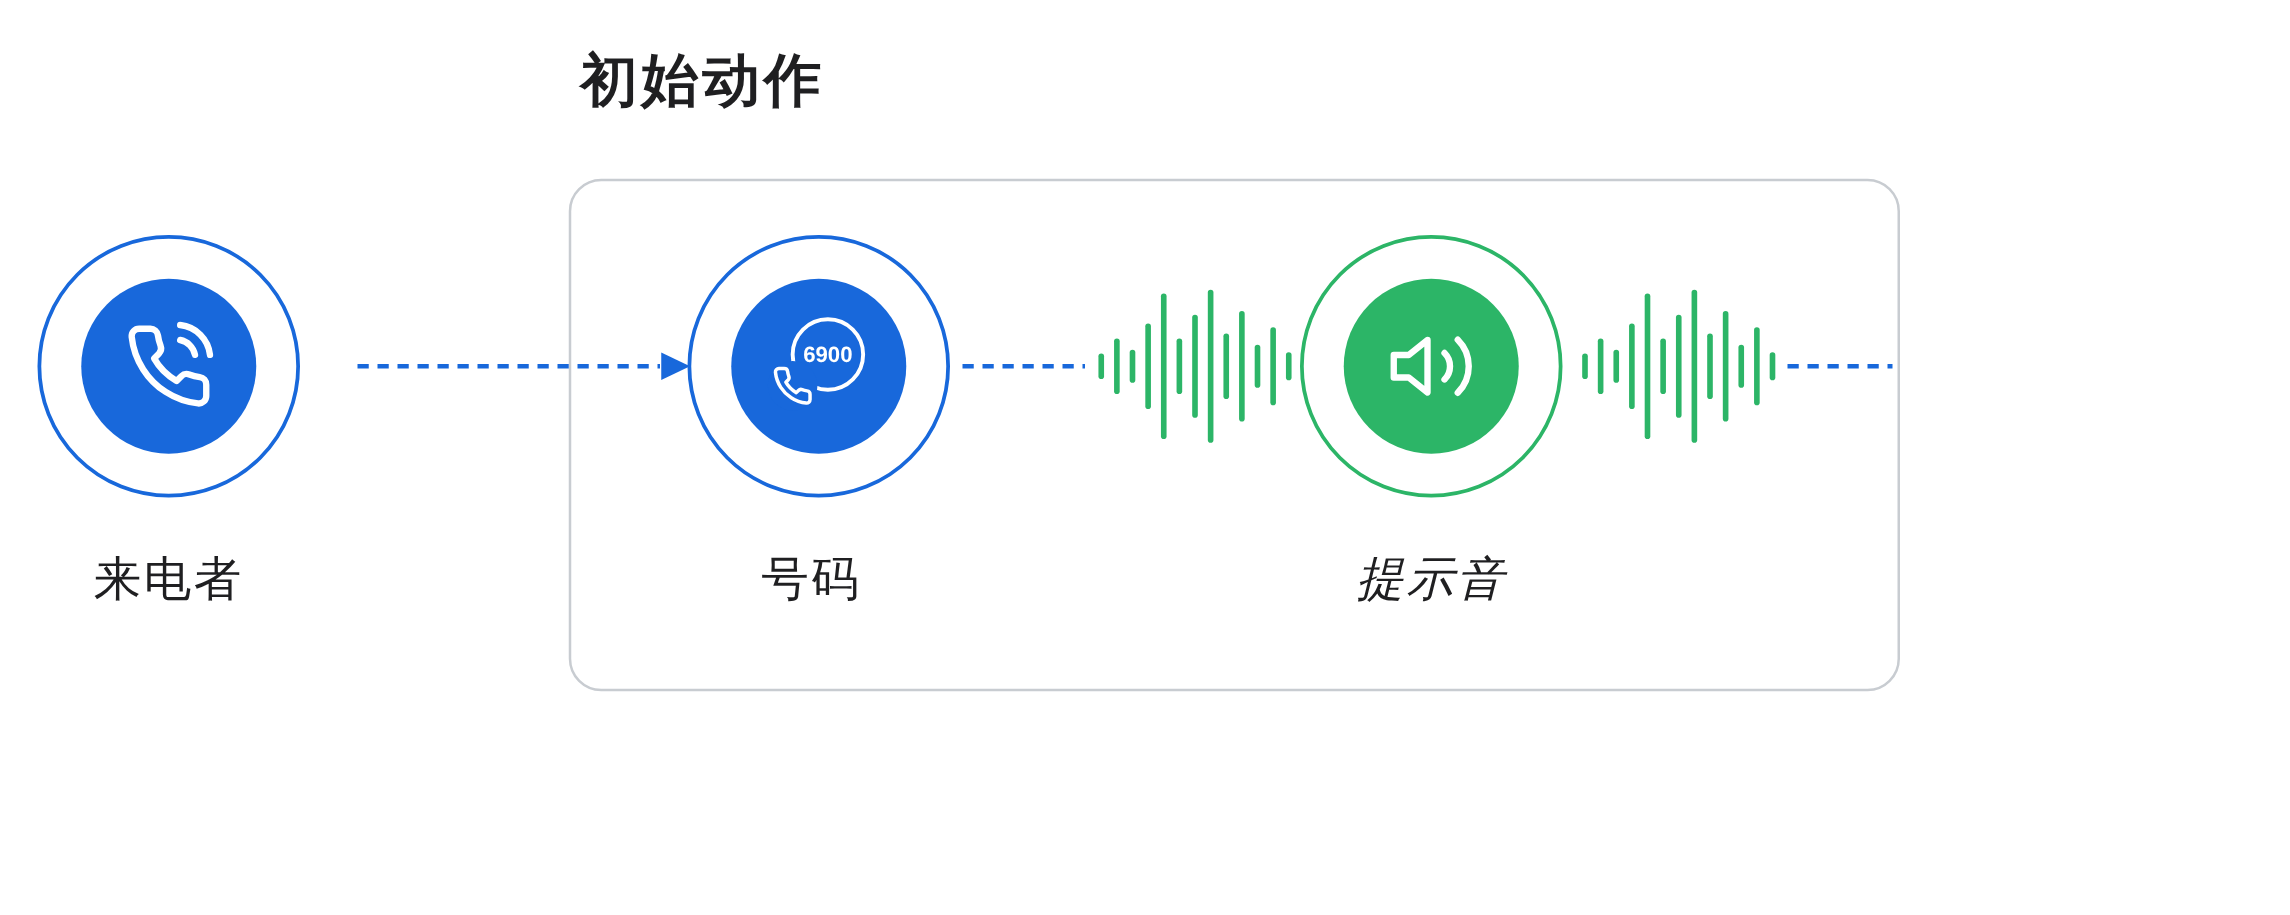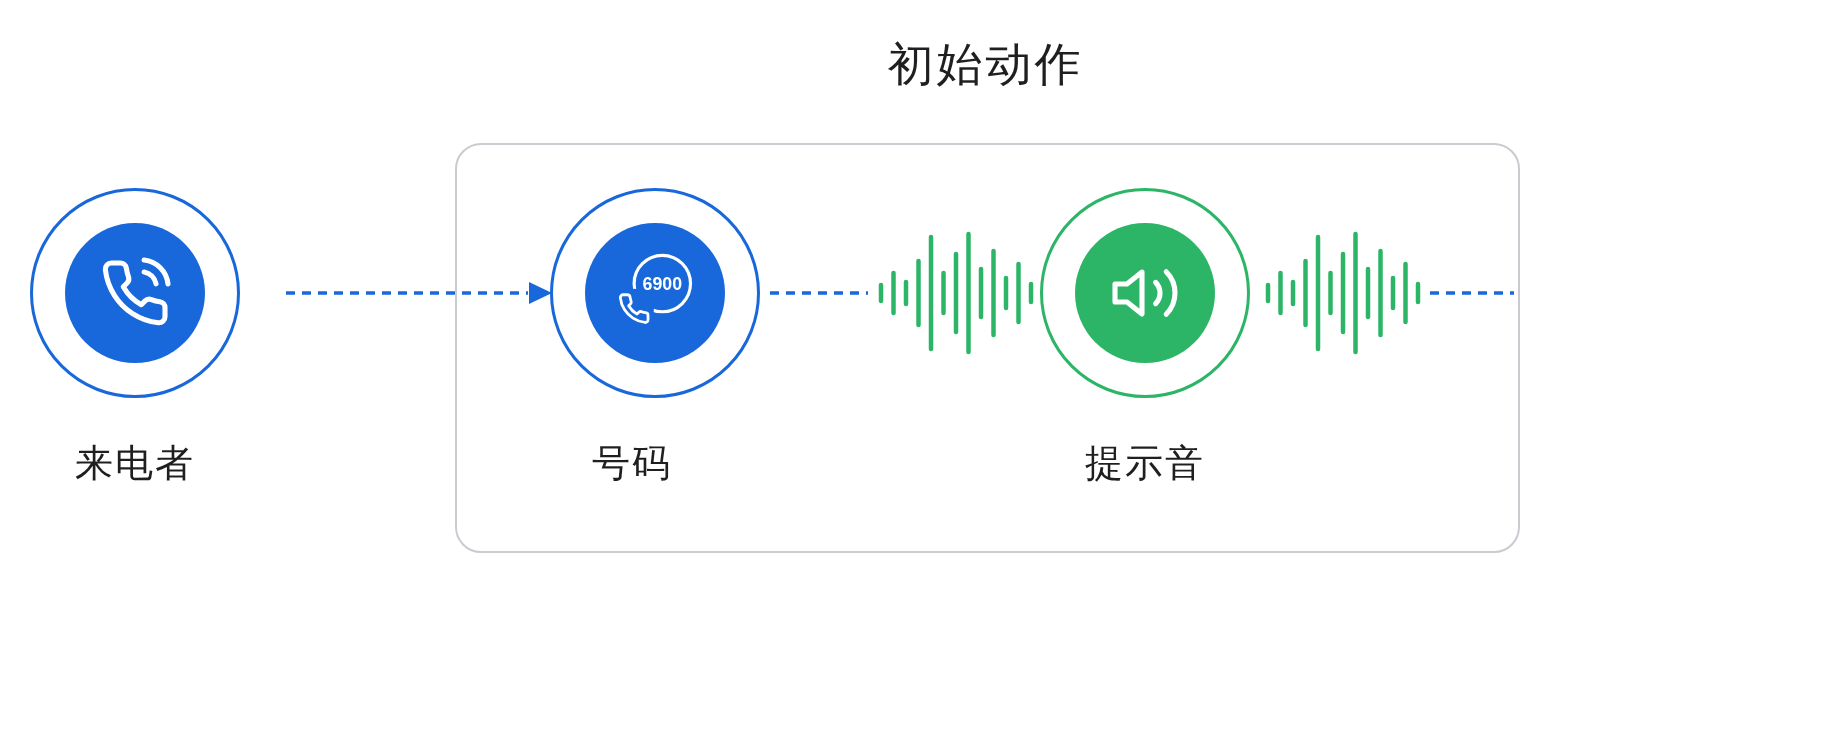--- a/index.html
+++ b/index.html
@@ -21,26 +21,26 @@
     top: 143px;
     width: 1065px;
     height: 410px;
     border: 2px solid var(--box-border, #c8ccd1);
     border-radius: 26px;
     background: transparent;
   }
 
   .diagram-title {
     position: absolute;
-    left: 453px;
+    left: 464px;
     top: 34px;
     width: 1065px;
-    text-align: center;
+    text-align: left;
     font-size: 46px;
-    font-weight: 400;
+    font-weight: 700;
     letter-spacing: 3px;
     color: var(--text, #1f1f21);
   }
 
   
   .connector-layer {
     position: absolute;
     left: 0; top: 0;
     width: 1832px;
     height: 732px;
@@ -180,28 +180,28 @@
           <circle class="icon-stroke" cx="52" cy="36" r="27" style="stroke-width:3"></circle>
           <circle class="mask" cx="25" cy="60" r="19"></circle>
           <svg x="9" y="44" width="32" height="32" viewBox="0 0 24 24">
             <path class="icon-stroke" style="stroke-width:2" d="M22 16.92v3a2 2 0 0 1-2.18 2 19.79 19.79 0 0 1-8.63-3.07 19.5 19.5 0 0 1-6-6 19.79 19.79 0 0 1-3.07-8.67A2 2 0 0 1 4.11 2h3a2 2 0 0 1 2 1.72 12.84 12.84 0 0 0 .7 2.81 2 2 0 0 1-.45 2.11L8.09 9.91a16 16 0 0 0 6 6l1.27-1.27a2 2 0 0 1 2.11-.45 12.84 12.84 0 0 0 2.81.7A2 2 0 0 1 22 16.92z"></path>
           </svg>
           <text class="badge-text" x="52" y="42" text-anchor="middle">6900</text>
         </svg>
       </div>
     </div>
   </div>
-  <div class="node-label" style="left:482px;">号码</div>
+  <div class="node-label" style="left:499px;">号码</div>
 
   <div class="node" style="left:1040px; top:188px;">
     <div class="ring green">
       <div class="inner green">
         <svg width="72" height="72" viewBox="0 0 24 24">
           <polygon class="icon-stroke" points="11 5 6 9 2 9 2 15 6 15 11 19 11 5"></polygon>
           <path class="icon-stroke" d="M15.54 8.46a5 5 0 0 1 0 7.07"></path>
           <path class="icon-stroke" d="M19.07 4.93a10 10 0 0 1 0 14.14"></path>
         </svg>
       </div>
     </div>
   </div>
-  <div class="node-label" style="left:995px;">提示音</div>
+  <div class="node-label" style="left:995px;font-style:italic;">提示音</div>
 
 </div>
 
 </body></html>

